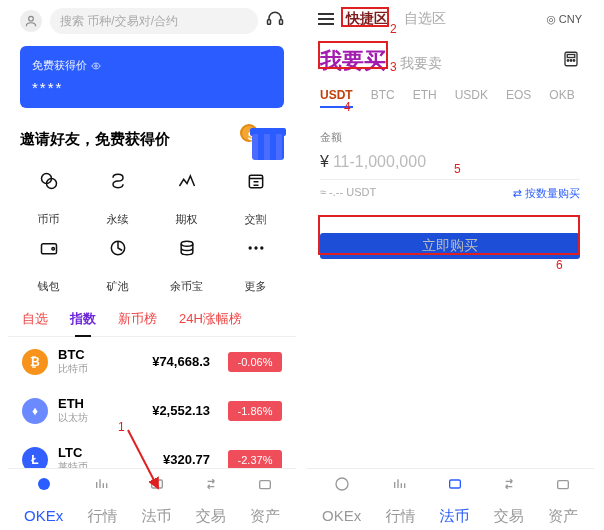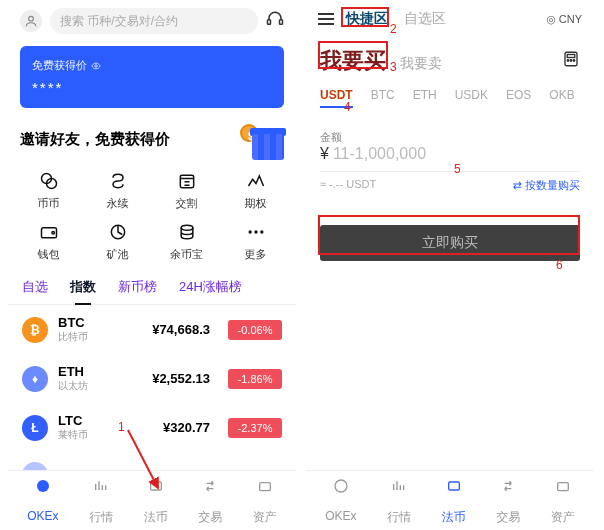--- a/index.html
+++ b/index.html
@@ -17,66 +17,66 @@
 .asset-label { font-size: 11px; opacity: .9; display: flex; align-items: center; gap: 4px; }
 .asset-val { font-size: 15px; margin-top: 6px; letter-spacing: 2px; }
 .invite { margin: 6px 12px 6px; display: flex; align-items: center; justify-content: space-between; }
 .invite-text { font-size: 15px; font-weight: 700; line-height: 1.35; }
 .gift { width: 46px; height: 42px; position: relative; }
 .gift-box { position: absolute; right: 0; bottom: 0; width: 32px; height: 26px; background: repeating-linear-gradient(90deg,#4a6cff 0 6px,#2a5cff 6px 12px); border-radius: 3px; }
 .gift-lid { position: absolute; right: -2px; bottom: 24px; width: 36px; height: 8px; background: #2a5cff; border-radius: 2px; }
 .gift-coin { position: absolute; left: 2px; top: 6px; width: 18px; height: 18px; border-radius: 50%; background: #f7a531; border: 2px solid #e08a10; }
 .dollar { position: absolute; left: 6px; top: 4px; color: #fff; font-size: 11px; font-weight: 700; }
 .grid8 { margin: 4px 6px; display: grid; grid-template-columns: repeat(4,1fr); row-gap: 10px; }
-.gcell { display: flex; flex-direction: column; align-items: center; gap: 4px; }
+.gcell { display: flex; flex-direction: column; align-items: center; gap: 20px; }
 .gicon { width: 22px; height: 22px; display: flex; align-items: center; justify-content: center; color: #111; }
 .glabel { font-size: 11px; color: #333; }
 .tabs { margin: 12px 0 0; padding: 0 14px; display: flex; gap: 22px; border-bottom: 1px solid #eee; }
-.tab { font-size: 13px; color: #6d28d9; padding-bottom: 8px; position: relative; }
-.tab.active { color: #0f172a; font-weight: 600; }
+.tab { font-size: 13px; color: #ef4444; padding-bottom: 8px; position: relative; }
+.tab.active { color: #6d28d9; font-weight: 600; }
 .tab.active::after { content: ""; position: absolute; left: 20%; right: 20%; bottom: -1px; height: 2px; background: #111; }
 .list { flex: 1; overflow: hidden; }
 .row { display: flex; align-items: center; padding: 10px 14px; gap: 10px; }
 .coin-icon { width: 26px; height: 26px; border-radius: 50%; display: flex; align-items: center; justify-content: center; color: #fff; font-size: 12px; font-weight: 700; }
 .ci-btc{background:#f7931a}.ci-eth{background:#6b8aff}.ci-ltc{background:#345fff}
 .coin-text { display: flex; flex-direction: column; }
 .coin-sym { font-size: 13px; font-weight: 600; }
 .coin-name { font-size: 10px; color: #999; }
 .price { margin-left: auto; font-size: 13px; font-weight: 600; margin-right: 8px; }
 .chg { font-size: 11px; color: #fff; background: #ef4d5a; border-radius: 3px; padding: 4px 8px; min-width: 54px; text-align: center; }
 .bottom-nav { display: flex; justify-content: space-around; padding: 6px 4px 4px; border-top: 1px solid #eee; }
-.bn { display: flex; flex-direction: column; align-items: center; font-size: 12px; color: #999; gap: 14px; }
+.bn { display: flex; flex-direction: column; align-items: center; font-size: 15px; color: #999; gap: 14px; }
 .bn.active { color: #2a5cff; }
 .bn-icon { width: 18px; height: 18px; display:flex;align-items:center;justify-content:center; }
 
 
 .r-top { display: flex; align-items: center; padding: 10px 12px; gap: 12px; }
 .hamb { display: flex; flex-direction: column; gap: 3px; }
 .hamb span { width: 16px; height: 2px; background: #333; }
 .r-tabs { display: flex; gap: 16px; font-size: 14px; }
 .r-tab { color: #aaa; }
-.r-tab.active { color: #0c4a6e; font-weight: 600; }
+.r-tab.active { color: #7f1d1d; font-weight: 600; }
 .cny { margin-left: auto; font-size: 11px; color: #555; display: flex; align-items: center; gap: 3px; }
 .buy-sell { display: flex; align-items: baseline; gap: 14px; padding: 8px 14px 4px; }
 .bs { font-size: 14px; color: #aaa; }
-.bs.active { font-size: 22px; font-weight: 700; color: #7f1d1d; }
+.bs.active { font-size: 22px; font-weight: 700; color: #a21caf; }
 .calc { margin-left: auto; color: #333; }
 .r-coins { display: flex; gap: 18px; padding: 8px 14px; font-size: 12px; }
 .rc { color: #aaa; position: relative; padding-bottom: 6px; }
 .rc.active { color: #c2410c; font-weight: 600; }
 .rc.active::after { content: ""; position: absolute; left: 0; right: 0; bottom: 0; height: 2px; background: #2a5cff; }
 .form { padding: 14px; }
-.flabel { font-size: 11px; color: #888; margin-bottom: 0; }
+.flabel { font-size: 11px; color: #888; margin-bottom: 8px; }
 .amount-row { display: flex; align-items: center; border-bottom: 1px solid #eee; padding-bottom: 8px; color: #bbb; }
 .cur { font-size: 16px; color: #333; margin-right: 4px; }
 .ph { font-size: 16px; }
 .sub-row { display: flex; justify-content: space-between; margin-top: 6px; font-size: 11px; text-align: center; }
 .approx { color: #aaa; }
 .byqty { color: #2a5cff; display: flex; align-items: center; gap: 3px; }
-.buy-btn { margin: 18px 14px; height: 36px; background: #404040; color: #bbb; border-radius: 3px; display: flex; align-items: center; justify-content: center; font-size: 14px; }
+.buy-btn { margin: 18px 14px; height: 26px; background: #1d4ed8; color: #bbb; border-radius: 3px; display: flex; align-items: center; justify-content: center; font-size: 14px; }
 
 
 .note { position: absolute; color: #e02020; font-size: 12px; font-family: Arial; pointer-events: none; }
 .redbox { position: absolute; border: 2px solid #e02020; pointer-events: none; }
 .arrow { position: absolute; pointer-events: none; }
 svg { overflow: visible; }
 </style>
 </head>
 <body>
 
@@ -132,33 +132,33 @@
         <div class="gicon">
           <svg width="20" height="20" viewBox="0 0 24 24" fill="none" stroke="#111" stroke-width="1.8">
             <path d="M6 8c0-2 2-4 6-4s6 2 6 4-2 4-6 4-6 2-6 4 2 4 6 4 6-2 6-4"></path>
           </svg>
         </div>
         <span class="glabel">永续</span>
       </div>
     <div class="gcell">
         <div class="gicon">
           <svg width="20" height="20" viewBox="0 0 24 24" fill="none" stroke="#111" stroke-width="1.8">
+            <path d="M3 18l5-8 4 5 4-9 5 12"></path>
+          </svg>
+        </div>
+        <span class="glabel">期权</span>
+      </div>
+    <div class="gcell">
+        <div class="gicon">
+          <svg width="20" height="20" viewBox="0 0 24 24" fill="none" stroke="#111" stroke-width="1.8">
             <rect x="4" y="5" width="16" height="15" rx="2"></rect>
             <path d="M4 9h16M9 13h6M9 17h6"></path>
           </svg>
         </div>
         <span class="glabel">交割</span>
-      </div>
-    <div class="gcell">
-        <div class="gicon">
-          <svg width="20" height="20" viewBox="0 0 24 24" fill="none" stroke="#111" stroke-width="1.8">
-            <path d="M3 18l5-8 4 5 4-9 5 12"></path>
-          </svg>
-        </div>
-        <span class="glabel">期权</span>
       </div>
     <div class="gcell">
         <div class="gicon">
           <svg width="20" height="20" viewBox="0 0 24 24" fill="none" stroke="#111" stroke-width="1.8">
             <rect x="3" y="7" width="18" height="12" rx="2"></rect>
             <circle cx="17" cy="13" r="1.5"></circle>
           </svg>
         </div>
         <span class="glabel">钱包</span>
       </div>

